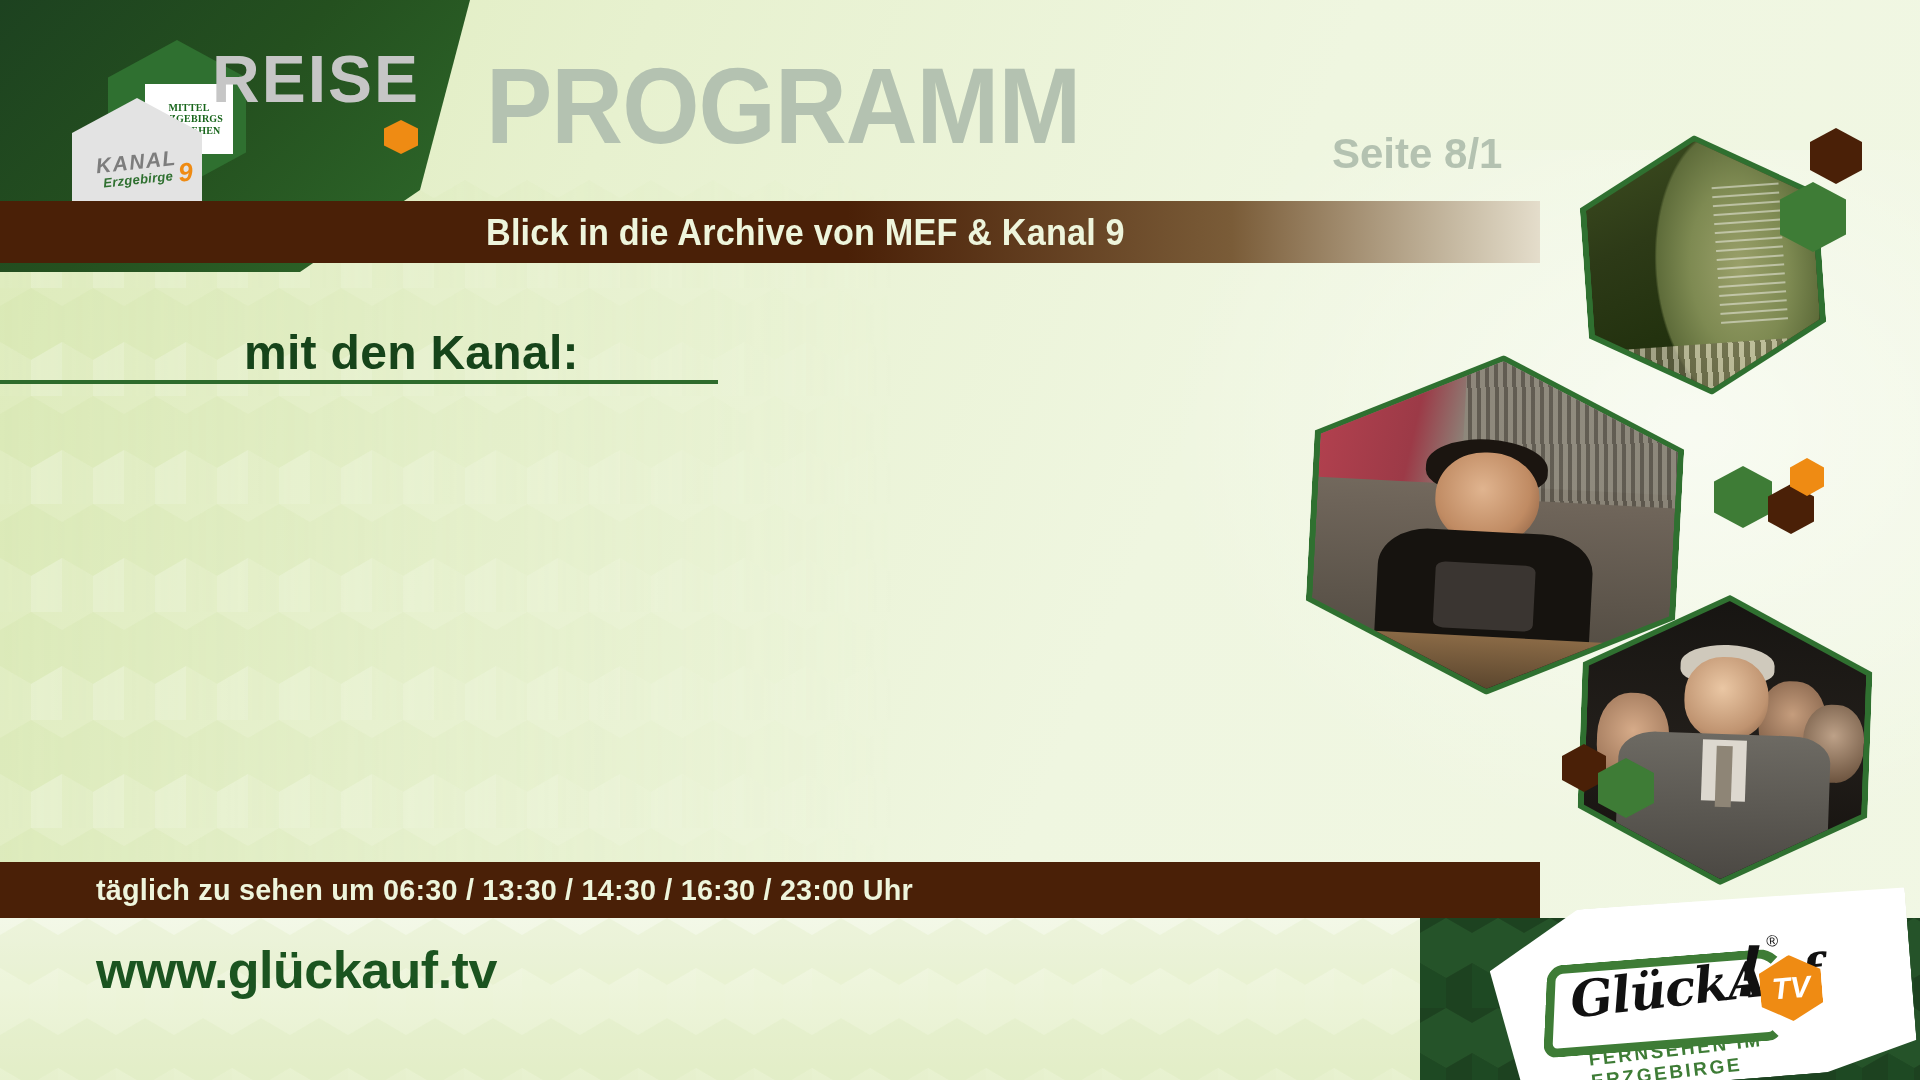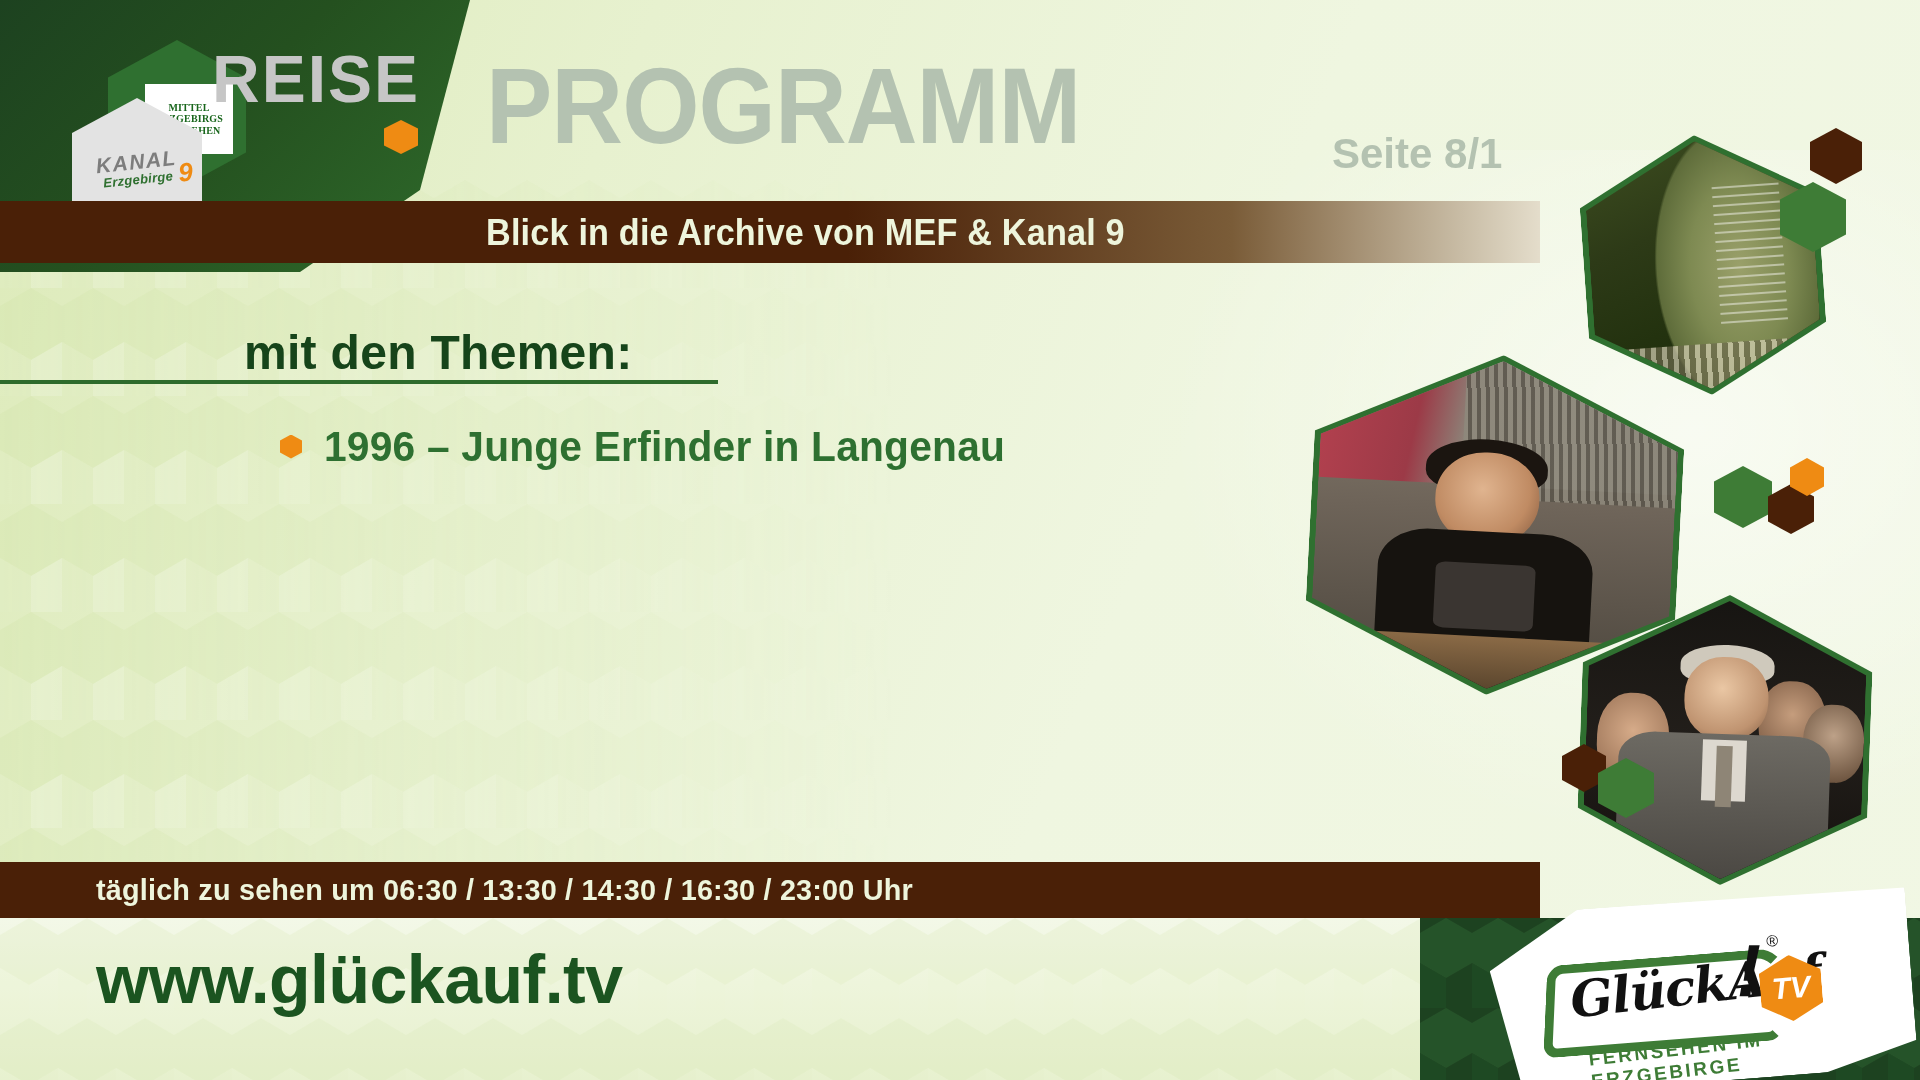--- a/index.html
+++ b/index.html
@@ -141,21 +141,21 @@
   
   .deco{position:absolute;}
 
   
   .timebar{position:absolute;left:0;top:862px;width:1540px;height:56px;background:#4a2007;}
   .timebar-text{position:absolute;left:96px;top:873px;font-weight:bold;font-size:30px;
     color:#eef5dc;letter-spacing:.2px;transform:scaleX(.96);transform-origin:left top;}
   .footer{position:absolute;left:0;top:918px;width:1920px;height:162px;
     background:linear-gradient(180deg,#f3f8e8 0%,#eef5dc 40%,#e6f0cd 100%);}
   .footer-hex{position:absolute;left:0;top:0;width:100%;height:100%;opacity:.5;}
-  .url{position:absolute;left:96px;top:940px;font-weight:bold;font-size:68px;
+  .url{position:absolute;left:96px;top:940px;font-weight:bold;font-size:52px;
     color:#1b5420;letter-spacing:-.5px;}
 
   
   .ga-card{position:absolute;left:1492px;top:900px;width:420px;height:182px;
     background:#ffffff;transform:rotate(-4.5deg);
     clip-path:polygon(22% 0%, 100% 2%, 100% 86%, 78% 100%, 6% 100%, 0% 30%);
     box-shadow:0 2px 10px rgba(0,0,0,.12);}
   .ga-inner{position:absolute;left:0;top:0;width:100%;height:100%;}
   .ga-swoosh{position:absolute;left:52px;top:54px;width:222px;height:74px;
     border:9px solid #3e7c36;border-radius:16px 30px 14px 14px;border-right-color:transparent;
@@ -222,28 +222,24 @@
 
   <div class="zeit">REISE</div>
   <div class="zeit-dot hex"></div>
 
   <div class="programm">PROGRAMM</div>
   <div class="seite">Seite 8/1</div>
 
   <div class="subbar"></div>
   <div class="subbar-text">Blick in die Archive von MEF &amp; Kanal 9</div>
 
-  <div class="themen">mit den Themen:</div>
+  <div class="themen">mit den Kanal:</div>
   <div class="themen-rule"></div>
 
   <div class="list">
-    <div class="litem">
-      <span class="bullet hex"></span>
-      <span class="ltext">1996 – Junge Erfinder in Langenau</span>
-    </div>
   </div>
 
   <div class="photo" id="photo-grave">
     <div class="frame hex"></div>
     <div class="inner hex">
         <div class="grave-img"></div>
       </div>
   </div>
 
   <div class="photo" id="photo-boy">

